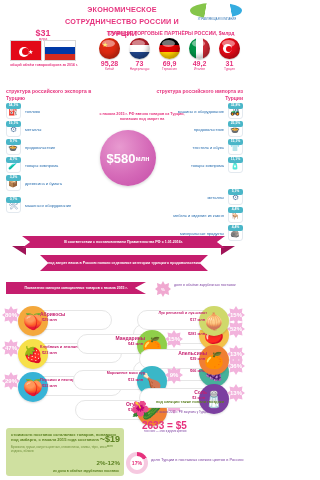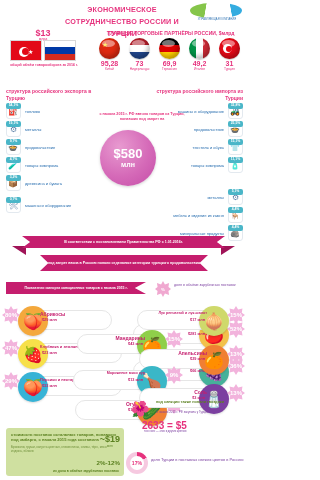--- a/index.html
+++ b/index.html
@@ -112,21 +112,21 @@
   .rowR .lbl { right:19px; text-align:right; }
 
   
   .center-note {
     position:absolute; left:96px; top:112px; width:92px; text-align:center;
     color:#e6327d; font-weight:bold; font-size:3.7px; line-height:5px;
   }
   .bubble {
     position:absolute; left:100px; top:130px; width:56px; height:56px; border-radius:50%;
     background:radial-gradient(circle at 35% 30%, #e89ad0 0%, #d56ab8 55%, #c44ba7 100%);
-    display:flex; flex-direction:column; align-items:center; justify-content:center;
+    display:flex; flex-direction:row; align-items:center; justify-content:center;
     box-shadow:0 1px 3px rgba(0,0,0,.18);
   }
   .bubble .v { color:#fff; font-weight:bold; font-size:13px; line-height:13px; }
   .bubble .u { color:#fff; font-weight:bold; font-size:7px; line-height:9px; }
 
   
   .banner { position:absolute; height:12px; display:flex; align-items:center;
     justify-content:center; color:#fff; font-weight:bold; }
   .banner .txt { font-size:3.6px; line-height:4.6px; text-align:center; padding:0 6px; }
   .bnr1 { left:22px; top:236px; width:203px; background:#c51e6e;
@@ -230,21 +230,21 @@
 
   <div class="hdr">
     <div class="hdr-title">ЭКОНОМИЧЕСКОЕ СОТРУДНИЧЕСТВО РОССИИ И ТУРЦИИ</div>
     <div class="logo">
       <div class="logo-sw"></div>
       <div class="logo-sub">УПРАВЛЯЮЩАЯ КОМПАНИЯ</div>
     </div>
   </div>
 
   <div class="amt31">
-    <div class="v">$13</div>
+    <div class="v">$31</div>
     <div class="u">млрд</div>
   </div>
   <div class="flagpair">
     <div class="flag flag-tr">
       <div class="crescent"></div>
         <div class="star">★</div>
     </div>
     <div class="flag flag-ru">
       <div class="b1"></div>
         <div class="b2"></div>

